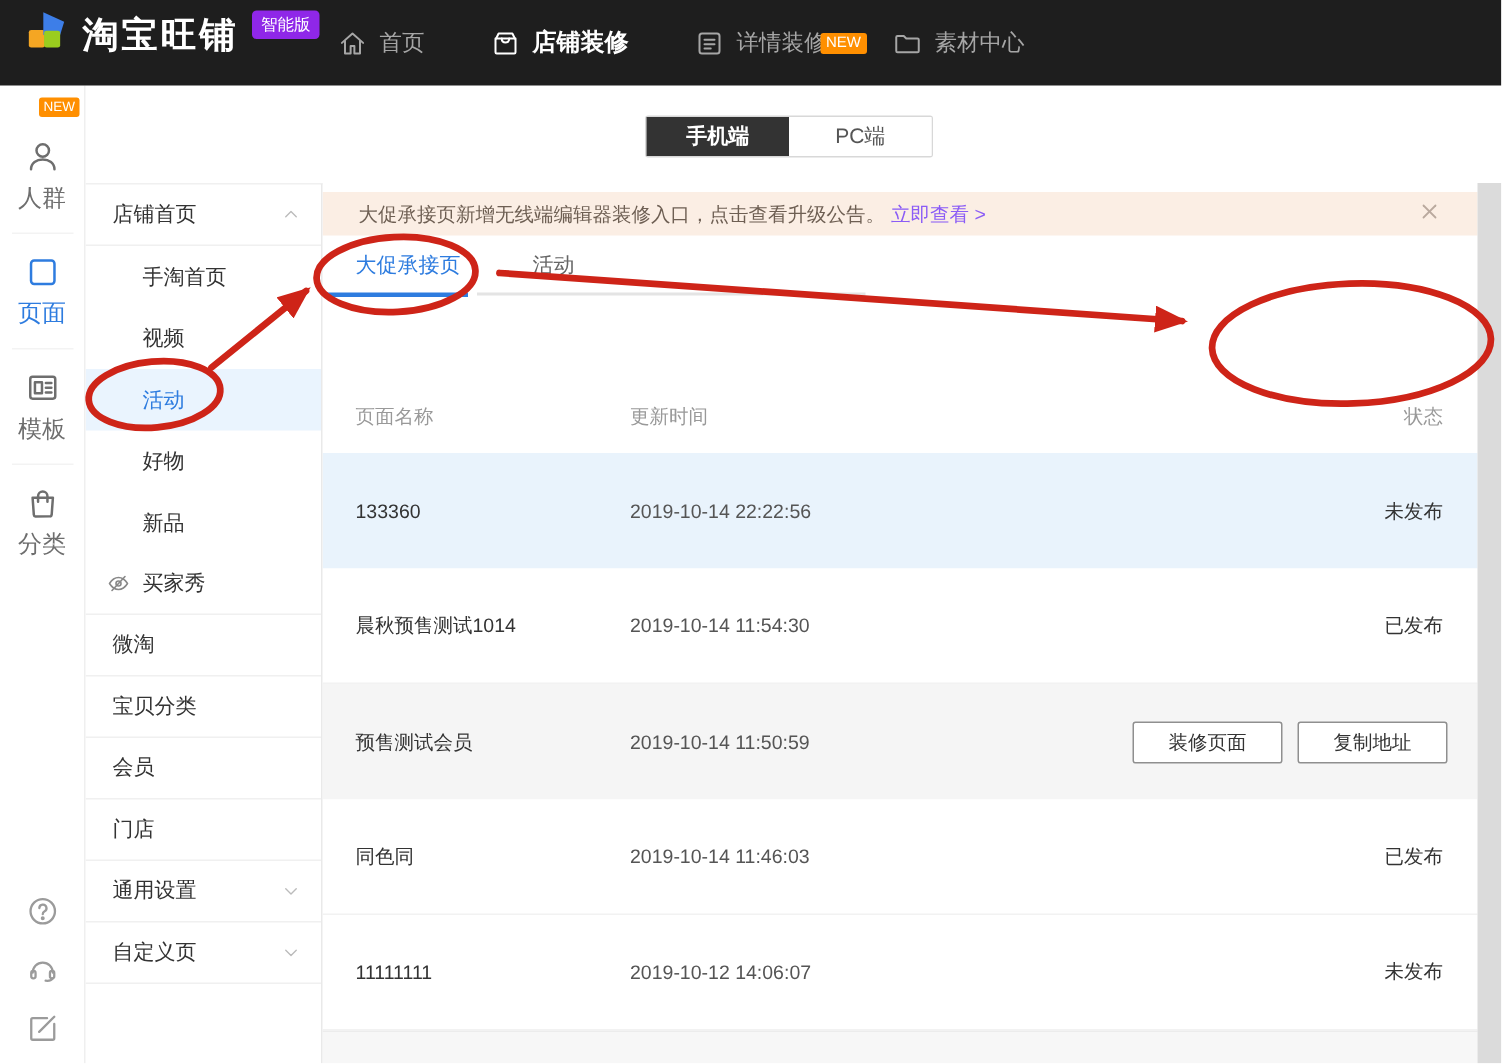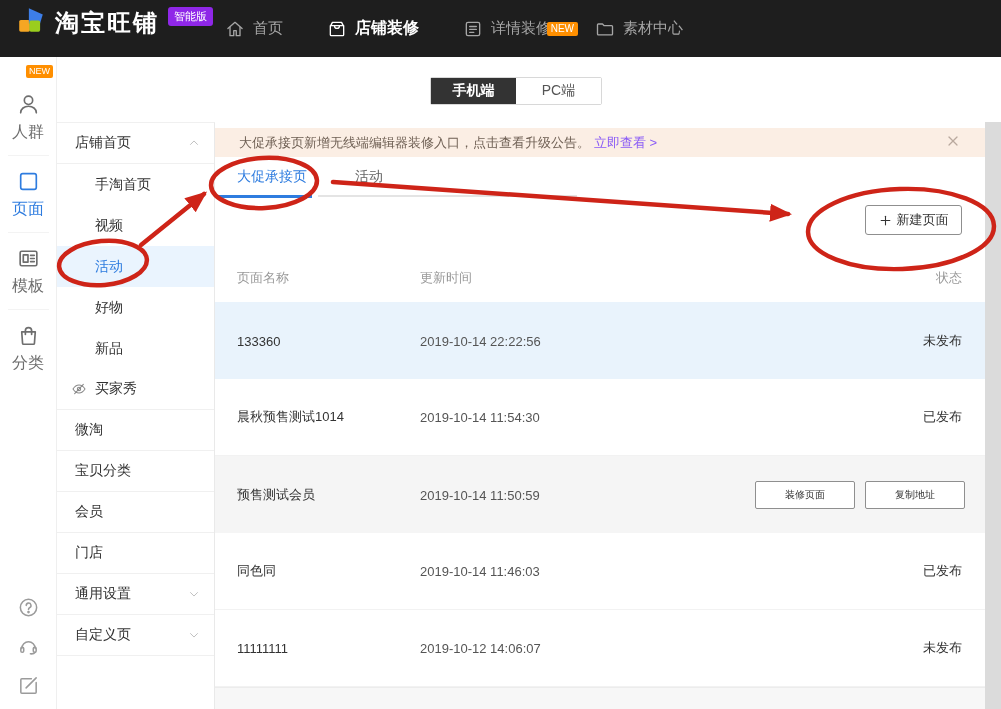--- a/index.html
+++ b/index.html
@@ -25,21 +25,21 @@
   .rail-cell { width:41px; height:77px; margin:0 auto; border-bottom:1px solid #F3F3F3; display:flex; flex-direction:column; align-items:center; justify-content:center; gap:5px; color:#6E6E6E; cursor:pointer; }
   .rail-cell:last-child { border-bottom:none; }
   .rail-cell .icon svg { width:25px; height:25px; display:block; }
   .rail-cell .rail-label { font-size:16px; }
   .rail-cell.active { color:#2E7CDF; }
   .rail-footer { position:absolute; bottom:12px; left:0; width:57px; display:flex; flex-direction:column; align-items:center; gap:16px; color:#9B9B9B; }
   .rail-footer .icon svg { width:23px; height:23px; display:block; }
 
   
   .topbar { position:absolute; top:57px; left:57px; right:0; height:65px; background:#fff; z-index:3; }
-  .toggle { position:absolute; left:373px; top:20px; width:172px; height:28px; border:1px solid #D8D8D8; border-radius:2px; display:flex; background:#fff; }
+  .toggle { position:absolute; left:373px; top:20px; width:192px; height:28px; border:1px solid #D8D8D8; border-radius:2px; display:flex; background:#fff; }
   .toggle-opt { flex:1; display:flex; align-items:center; justify-content:center; font-size:14px; color:#555; cursor:pointer; background:#fff; border:none; }
   .toggle-opt.selected { background:#333; color:#fff; font-weight:600; }
 
   
   .sidebar { position:absolute; top:122px; left:57px; width:158px; bottom:0; background:#fff; border-top:1px solid #F0F0F0; border-right:1px solid #E9E9E9; z-index:3; }
   .side-item { position:relative; height:41px; display:flex; align-items:center; font-size:14px; color:#333; cursor:pointer; }
   .side-item.group, .side-item.top { padding-left:18px; }
   .side-item.sub { padding-left:38px; }
   .side-item.withicon { padding-left:14px; gap:8px; }
   .side-item.divider { border-bottom:1px solid #F0F0F0; }
@@ -75,21 +75,21 @@
   .rows { position:absolute; top:180px; left:0; width:100%; }
   .trow { position:relative; height:77px; background:#fff; }
   .trow.border { border-bottom:1px solid #F2F2F2; }
   .trow.blue { background:#E9F3FC; }
   .trow.gray { background:#F5F5F5; }
   .cell { position:absolute; top:50%; transform:translateY(-50%); font-size:13px; }
   .c-name { left:22px; color:#333; }
   .c-time { left:205px; color:#555; }
   .c-status { right:23px; color:#333; }
   .c-actions { position:absolute; top:50%; transform:translateY(-50%); right:20px; display:flex; gap:10px; }
-  .action-btn { width:100px; height:28px; background:#fff; border:1px solid #8F8F8F; border-radius:2px; font-size:10px; color:#333; cursor:pointer; font-family:inherit; }
+  .action-btn { width:100px; height:28px; background:#fff; border:1px solid #8F8F8F; border-radius:2px; font-size:13px; color:#333; cursor:pointer; font-family:inherit; }
   .bottom-strip { position:absolute; top:565px; left:0; width:100%; bottom:0; background:#F7F7F7; border-top:1px solid #ECECEC; }
 
   
   .anno { position:absolute; inset:0; z-index:60; pointer-events:none; }
   .anno ellipse, .anno line { stroke:#CE2418; stroke-width:4.5; fill:none; stroke-linecap:round; }
 </style>
 </head>
 <body>
 
 <div id="app">
@@ -294,31 +294,20 @@
       </span>
     </div>
 
     <div class="tabs">
       <div class="tab t0">大促承接页</div>
       <div class="tab t1">活动</div>
       <div class="tab-underline-active"></div>
       <div class="tab-underline-rest"></div>
     </div>
 
-    <div class="toolbar">
-      <button class="new-page-btn">
-        <span class="icon">
-          <svg viewBox="0 0 24 24" fill="none" stroke="currentColor" stroke-width="2" stroke-linecap="round">
-              <line x1="12" y1="4" x2="12" y2="20"></line>
-              <line x1="4" y1="12" x2="20" y2="12"></line>
-            </svg>
-        </span>
-        <span>新建页面</span>
-      </button>
-    </div>
 
     <div class="thead">
       <span class="th-name">页面名称</span>
       <span class="th-time">更新时间</span>
       <span class="th-status">状态</span>
     </div>
 
     <div class="rows" id="rows">
         <div class="trow blue">
           <span class="cell c-name">133360</span>

